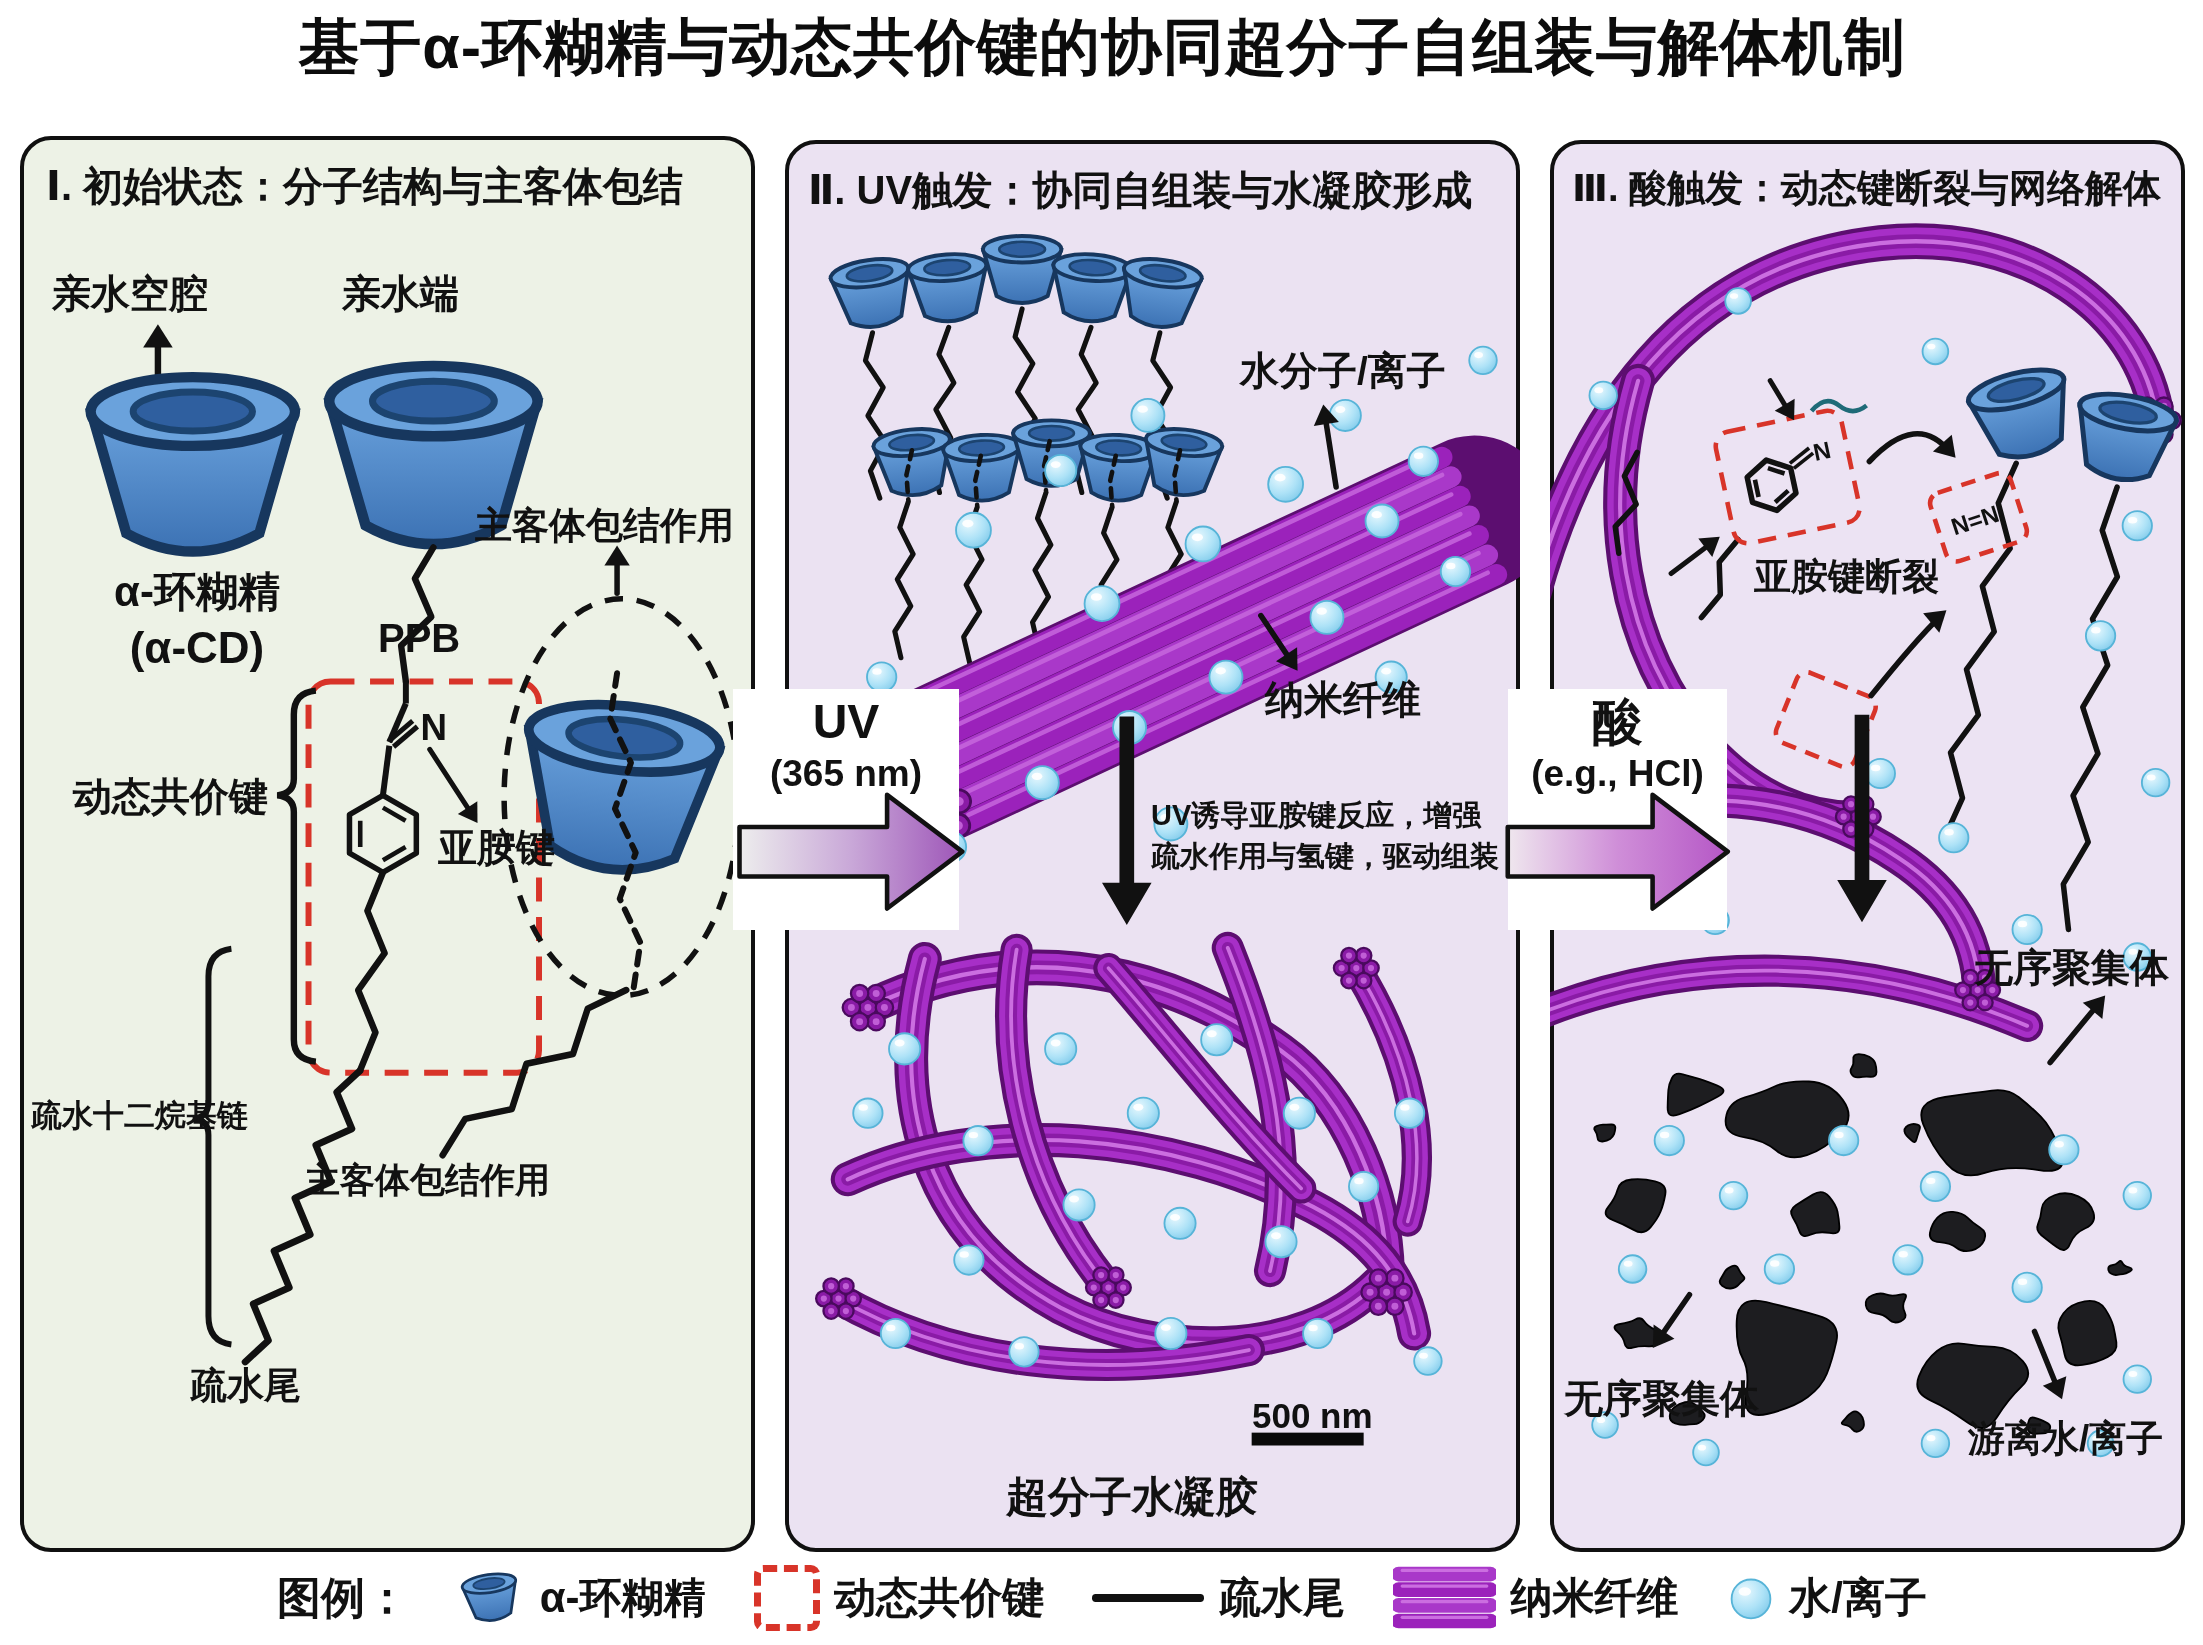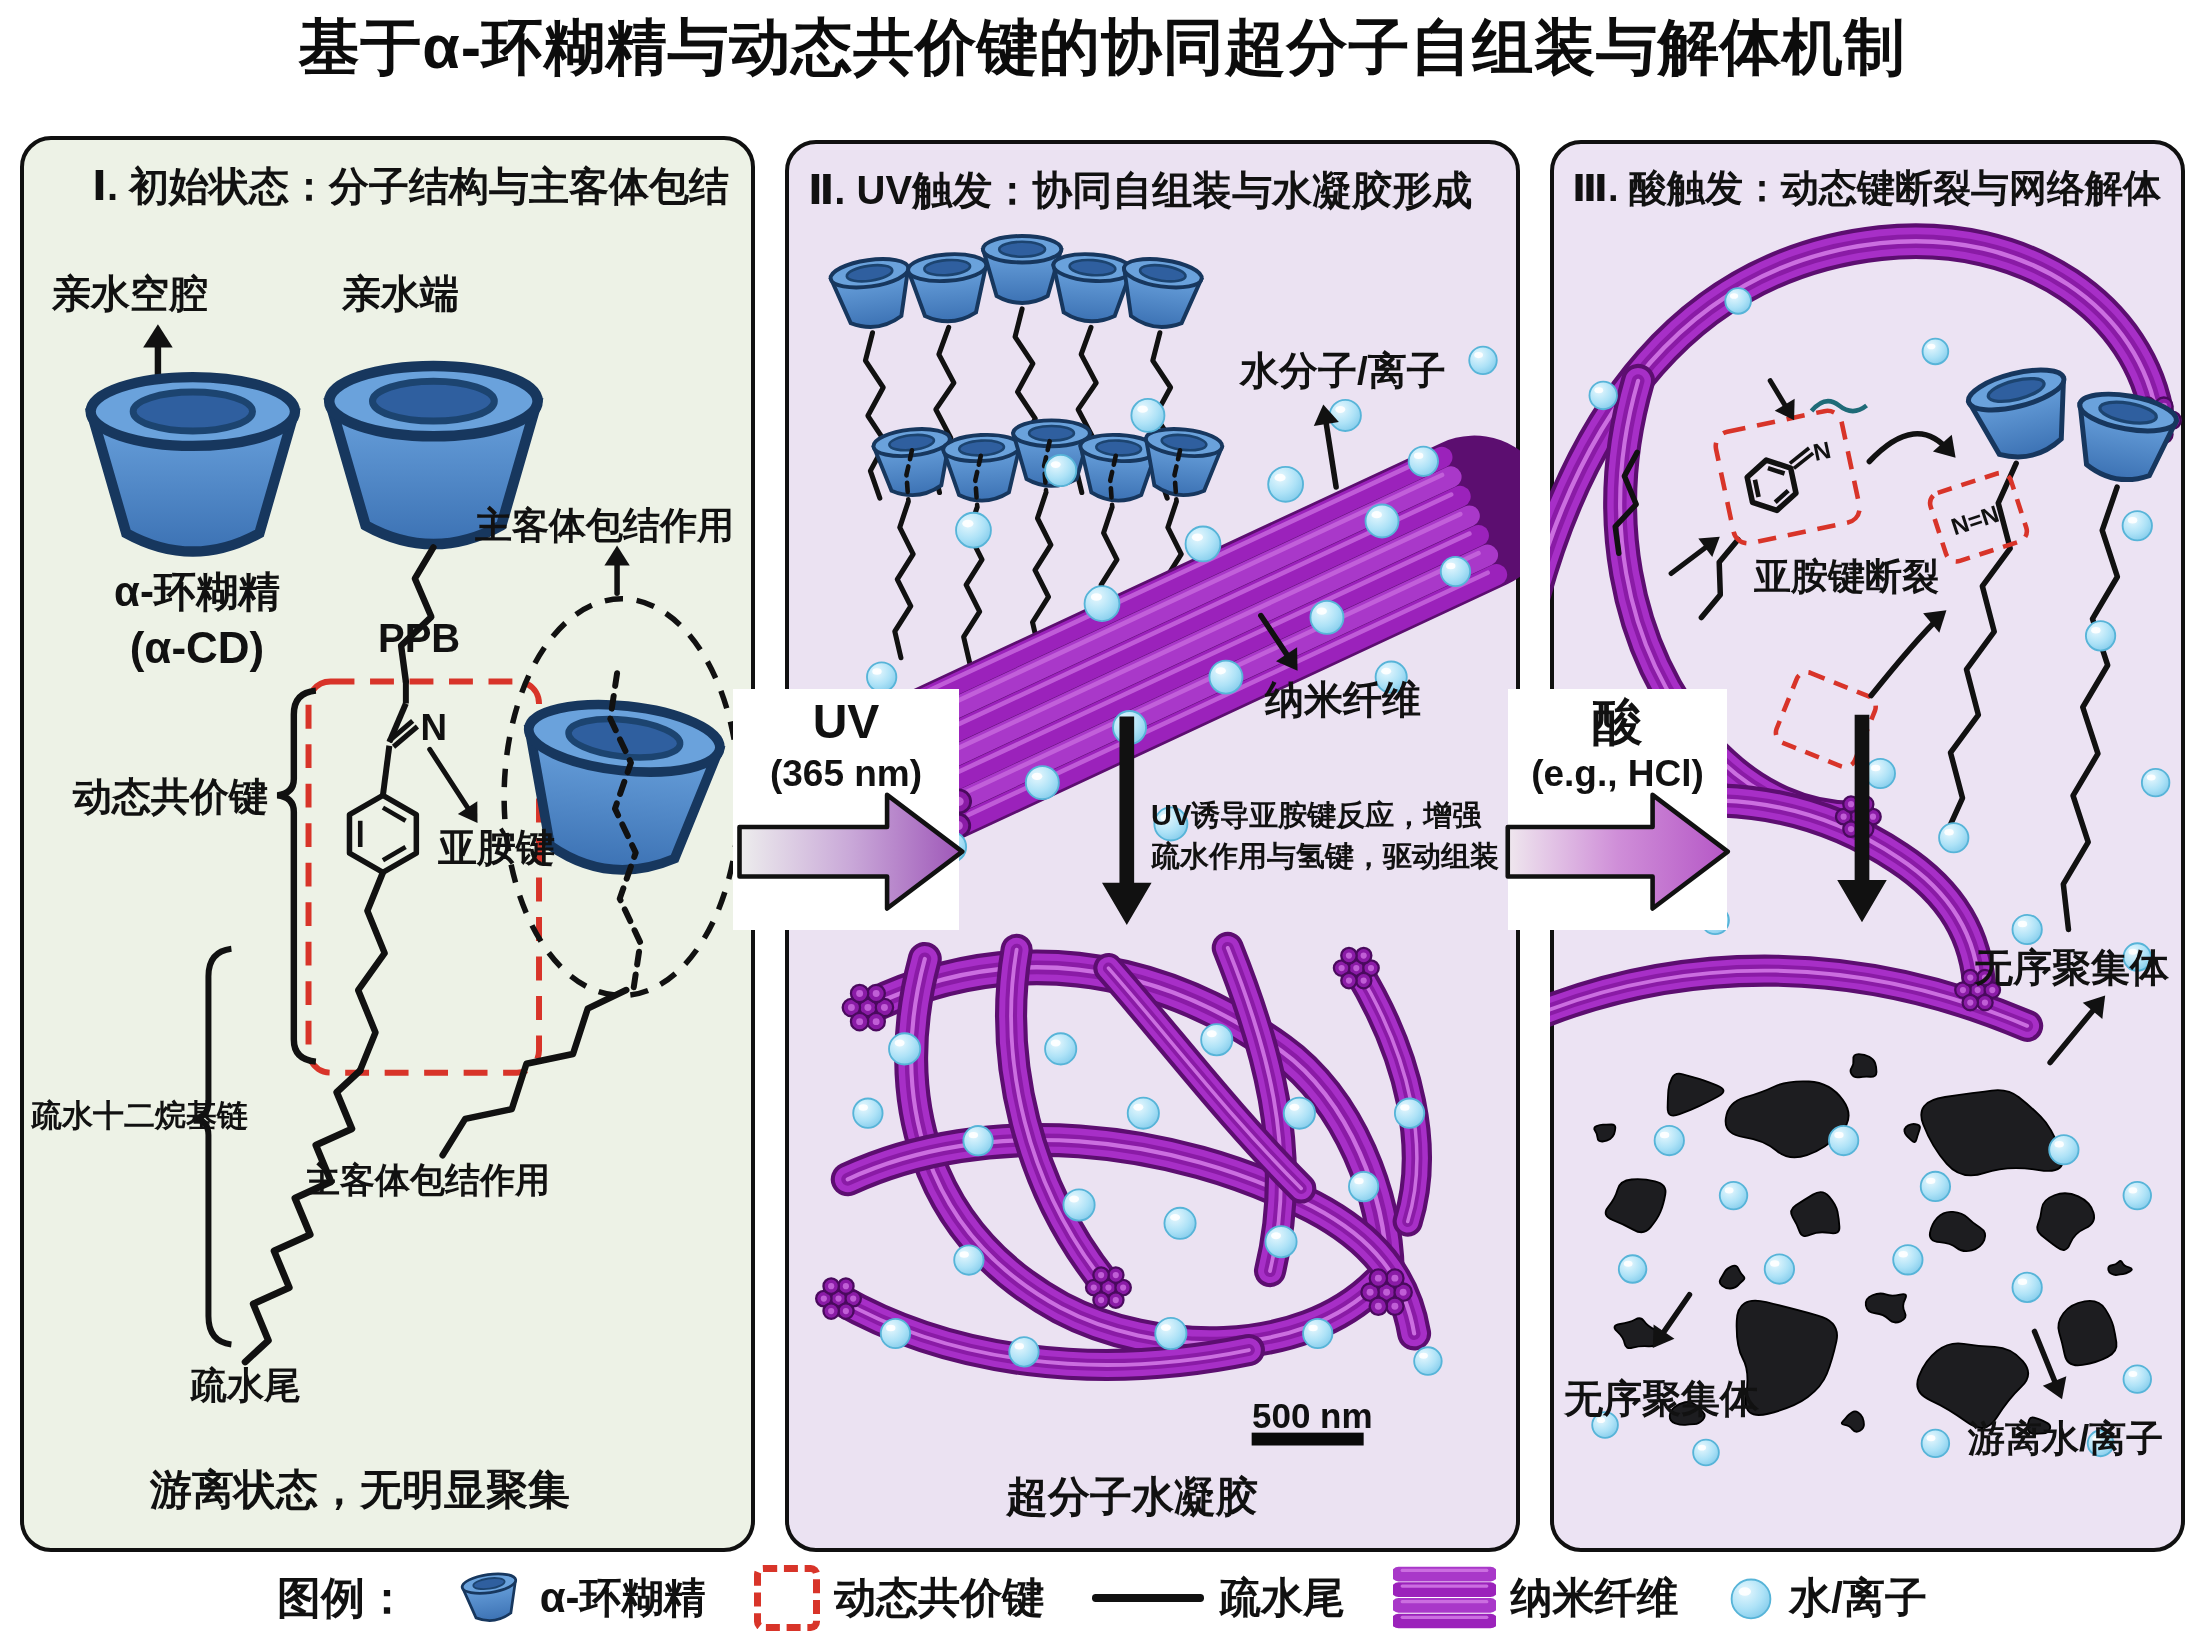--- a/index.html
+++ b/index.html
@@ -98,33 +98,32 @@
       </g>
       <ellipse cx="655" cy="720" rx="128" ry="216" fill="none" stroke="#111" stroke-width="6" stroke-dasharray="20 15"></ellipse>
       <g transform="translate(652,712) rotate(6) scale(2.35) translate(-50,-45)">
         <path d="M6,22 L21,74 Q50,90 79,74 L94,22 Z" fill="url(#gradCup)" stroke="#17375e" stroke-width="4.5"></path>
         <ellipse cx="50" cy="21" rx="44.5" ry="15" fill="#6aa2dc" stroke="#17375e" stroke-width="4.5"></ellipse>
         <ellipse cx="50" cy="21" rx="26" ry="8.5" fill="#2f5f9f" stroke="#1c4470" stroke-width="3"></ellipse>
       </g>
       <path d="M650.0,585.0 L642.6,634.5 L665.1,682.5 L647.7,732.5 L670.3,780.5 L652.9,830.5 L675.4,878.5 L668.0,928.0" fill="none" stroke="#111" stroke-width="6.5" stroke-dasharray="14 11" stroke-linejoin="round" stroke-linecap="round"></path>
       <path d="M660.0,930.0 L618.0,950.3 L602.0,999.7 L551.3,1010.3 L535.4,1059.7 L484.6,1070.3 L460.0,1110.0" fill="none" stroke="#111" stroke-width="7" stroke-linejoin="round" stroke-linecap="round"></path>
     </svg>
-  <div class="lbl" style="left:46px;top:163px;font-size:40px;margin-left:46px;">Ⅰ. 初始状态：分子结构与主客体包结</div>
+  <div class="lbl" style="left:46px;top:163px;font-size:40px;">Ⅰ. 初始状态：分子结构与主客体包结</div>
   <div class="lbl" style="left:52px;top:272px;font-size:39px;">亲水空腔</div>
   <div class="lbl" style="left:342px;top:272px;font-size:39px;">亲水端</div>
   <div class="lbl" style="left:87px;top:568px;width:220px;text-align:center;font-size:42px;">α-环糊精</div>
   <div class="lbl" style="left:87px;top:623px;width:220px;text-align:center;font-size:44px;">(α-CD)</div>
   <div class="lbl" style="left:378px;top:615px;font-size:40px;">PPB</div>
   <div class="lbl" style="left:73px;top:775px;font-size:39px;">动态共价键</div>
   <div class="lbl" style="left:438px;top:826px;font-size:39px;">亚胺键</div>
   <div class="lbl" style="left:475px;top:505px;font-size:37px;">主客体包结作用</div>
   <div class="lbl" style="left:31px;top:1098px;font-size:31px;">疏水十二烷基链</div>
   <div class="lbl" style="left:305px;top:1160px;font-size:35px;">主客体包结作用</div>
   <div class="lbl" style="left:190px;top:1365px;font-size:37px;">疏水尾</div>
-  <div class="lbl" style="left:103px;top:1466px;width:514px;text-align:center;font-size:42px;">游离状态，无明显聚集</div>
 
   <div id="panel2" class="panel"></div>
   <svg id="svg-p2" class="panel-svg" width="735" height="1412" viewBox="0 0 800 1538">
       <path d="M95.0,210.0 L87.3,240.4 L106.7,269.6 L90.0,300.4 L109.3,329.6 L92.7,360.4 L103.0,390.0" fill="none" stroke="#111" stroke-width="5.5" stroke-linejoin="round" stroke-linecap="round"></path>
       <path d="M178.0,204.0 L167.3,233.5 L183.7,264.5 L164.0,293.5 L180.3,324.5 L160.7,353.5 L168.0,384.0" fill="none" stroke="#111" stroke-width="5.5" stroke-linejoin="round" stroke-linecap="round"></path>
       <path d="M258.0,184.0 L250.3,214.4 L269.7,243.6 L253.0,274.4 L272.3,303.6 L255.7,334.4 L266.0,364.0" fill="none" stroke="#111" stroke-width="5.5" stroke-linejoin="round" stroke-linecap="round"></path>
       <path d="M333.0,204.0 L322.3,233.5 L338.7,264.5 L319.0,293.5 L335.3,324.5 L315.7,353.5 L323.0,384.0" fill="none" stroke="#111" stroke-width="5.5" stroke-linejoin="round" stroke-linecap="round"></path>
       <path d="M408.0,210.0 L400.3,240.4 L419.7,269.6 L403.0,300.4 L422.3,329.6 L405.7,360.4 L416.0,390.0" fill="none" stroke="#111" stroke-width="5.5" stroke-linejoin="round" stroke-linecap="round"></path>
       <g transform="translate(95,168) rotate(-8) scale(0.96) translate(-50,-45)">
         <path d="M6,22 L21,74 Q50,90 79,74 L94,22 Z" fill="url(#gradCup)" stroke="#17375e" stroke-width="4.5"></path>

